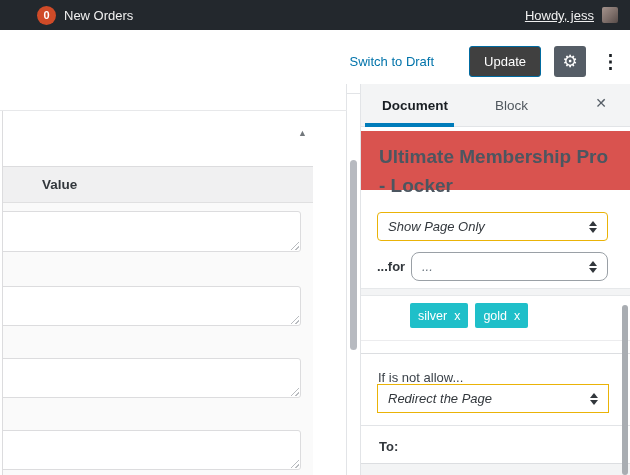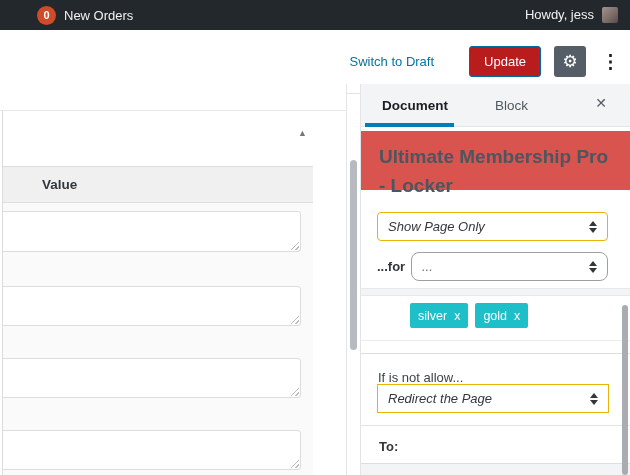--- a/index.html
+++ b/index.html
@@ -6,34 +6,34 @@
   html,body { width:630px; height:475px; overflow:hidden;
     font-family:"Liberation Sans", sans-serif; background:#fff; }
 
   
   #admin-bar { position:absolute; left:0; top:0; width:630px; height:30px;
     background:#23282d; display:flex; align-items:center; color:#eee; font-size:13px; }
   .ab-orders { display:flex; align-items:center; margin-left:37px; cursor:pointer; }
   .ab-badge { width:19px; height:19px; border-radius:50%; background:#d04b28; color:#fff;
     font-size:11px; font-weight:bold; display:flex; align-items:center; justify-content:center; }
   .ab-orders-label { margin-left:8px; color:#f1f1f1; }
-  .ab-right { margin-left:auto; display:flex; align-items:flex-start; margin-right:12px; }
+  .ab-right { margin-left:auto; display:flex; align-items:flex-end; margin-right:12px;text-decoration:underline; }
   .ab-greeting { color:#f1f1f1; }
   .ab-avatar { width:16px; height:16px; margin-left:8px; border-radius:2px;
     background:linear-gradient(135deg,#a4938c 0%,#7d6e69 55%,#574c49 100%); }
 
   
   #editor-header { position:absolute; left:0; top:30px; width:630px; height:64px;
     background:#fff; border-bottom:1px solid #e2e4e7; display:flex; align-items:center;
     justify-content:flex-end; padding-right:13px;margin-left:7px; }
   .eh-link { color:#0073aa; font-size:13px; margin-right:25px; cursor:pointer; }
   .btn { height:31px; border-radius:3px; font-size:13px; display:flex; align-items:center;
     padding:0 14px; cursor:pointer; }
   .btn-secondary { background:#f3f5f6; border:1px solid #ccd0d4; color:#32373c; }
-  .btn-primary { background:#b91c1c; border:1px solid #006ba1; color:#fff; margin-left:10px; }
+  .btn-primary { background:#404040; border:1px solid #006ba1; color:#fff; margin-left:10px; }
   .btn-gear { width:32px; height:31px; background:#555d66; border-radius:3px; margin-left:13px;
     display:flex; align-items:center; justify-content:center; color:#fff; font-size:17px; cursor:pointer; }
   .kebab { margin-left:11px; color:#191e23; font-size:19px; line-height:1; cursor:pointer;
     padding:0 4px; font-weight:bold; }
 
   
   #canvas { position:absolute; left:0; top:84px; width:347px; height:391px;
     background:#fff; border-right:1px solid #e2e4e7; }
   .canvas-divider { position:absolute; left:0; top:26px; width:347px; height:1px; background:#e7e8ea; }
   #metabox { position:absolute; left:2px; top:27px; width:311px; height:364px;

